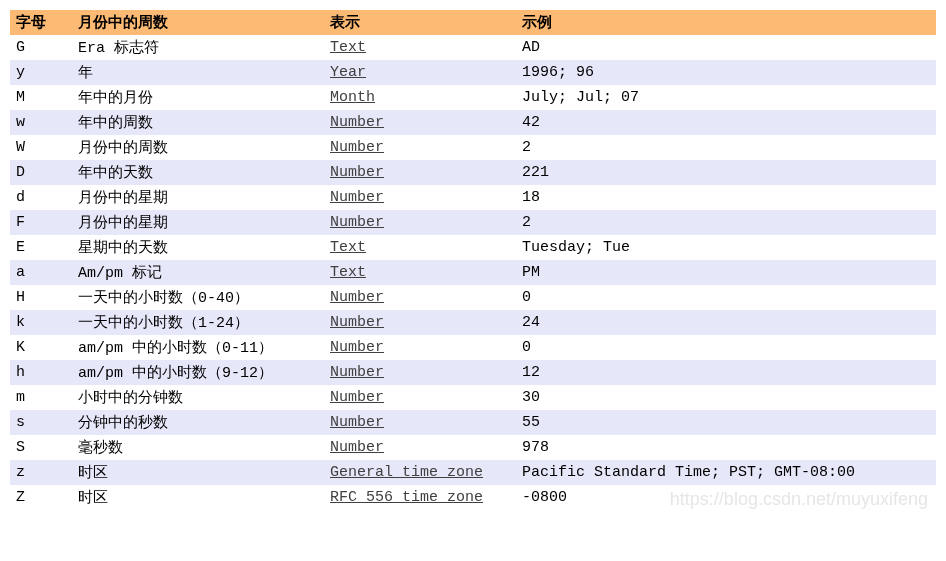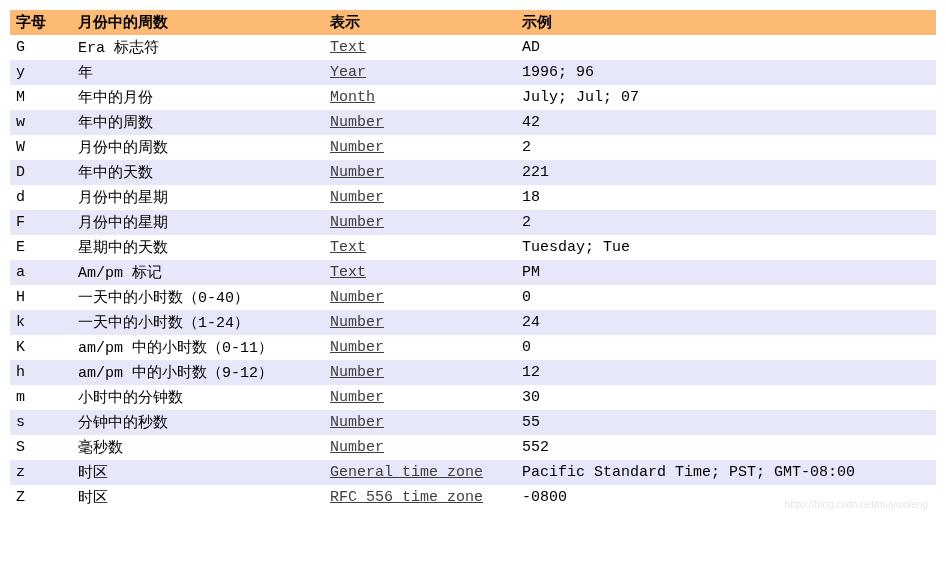--- a/index.html
+++ b/index.html
@@ -41,21 +41,21 @@
   .col-letter { width: 50px; }
   .col-desc   { width: 240px; }
   .col-repr   { width: 180px; }
   .col-ex     { }
   .watermark {
     position: absolute;
     right: 18px;
     bottom: 10px;
     color: #e6e6e6;
     font-family: Arial, sans-serif;
-    font-size: 10px;
+    font-size: 18px;
     pointer-events: none;
   }
 </style>
 </head>
 <body>
 
 <table>
   <thead>
     <tr>
       <th class="col-letter">字母</th>
@@ -158,21 +158,21 @@
       <tr class="odd">
         <td class="col-letter">s</td>
         <td class="col-desc">分钟中的秒数</td>
         <td class="col-repr"><a href="#" class="link">Number</a></td>
         <td class="col-ex">55</td>
       </tr>
       <tr class="even">
         <td class="col-letter">S</td>
         <td class="col-desc">毫秒数</td>
         <td class="col-repr"><a href="#" class="link">Number</a></td>
-        <td class="col-ex">552</td>
+        <td class="col-ex">978</td>
       </tr>
       <tr class="odd">
         <td class="col-letter">z</td>
         <td class="col-desc">时区</td>
         <td class="col-repr"><a href="#" class="link">General time zone</a></td>
         <td class="col-ex">Pacific Standard Time; PST; GMT-08:00</td>
       </tr>
       <tr class="even">
         <td class="col-letter">Z</td>
         <td class="col-desc">时区</td>

